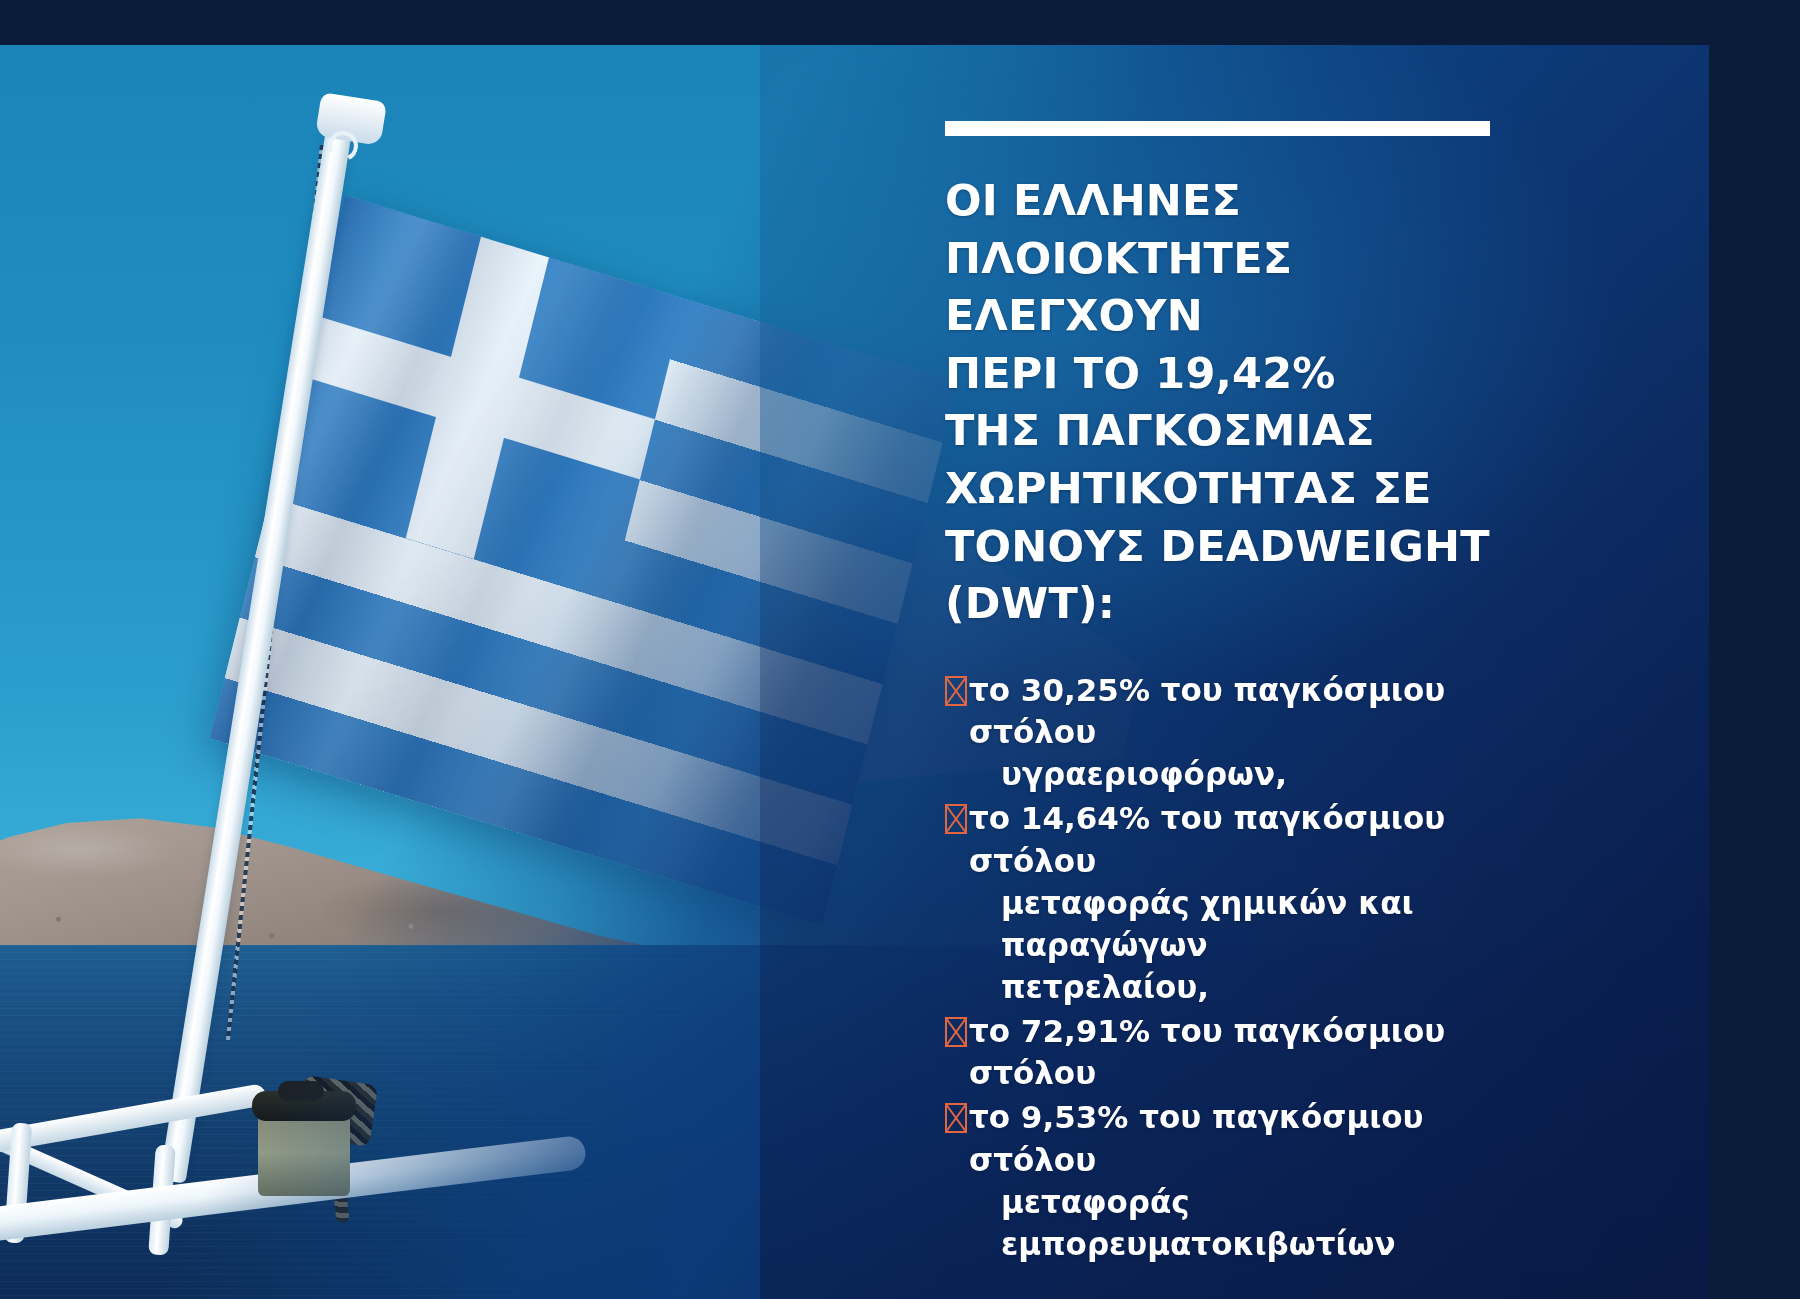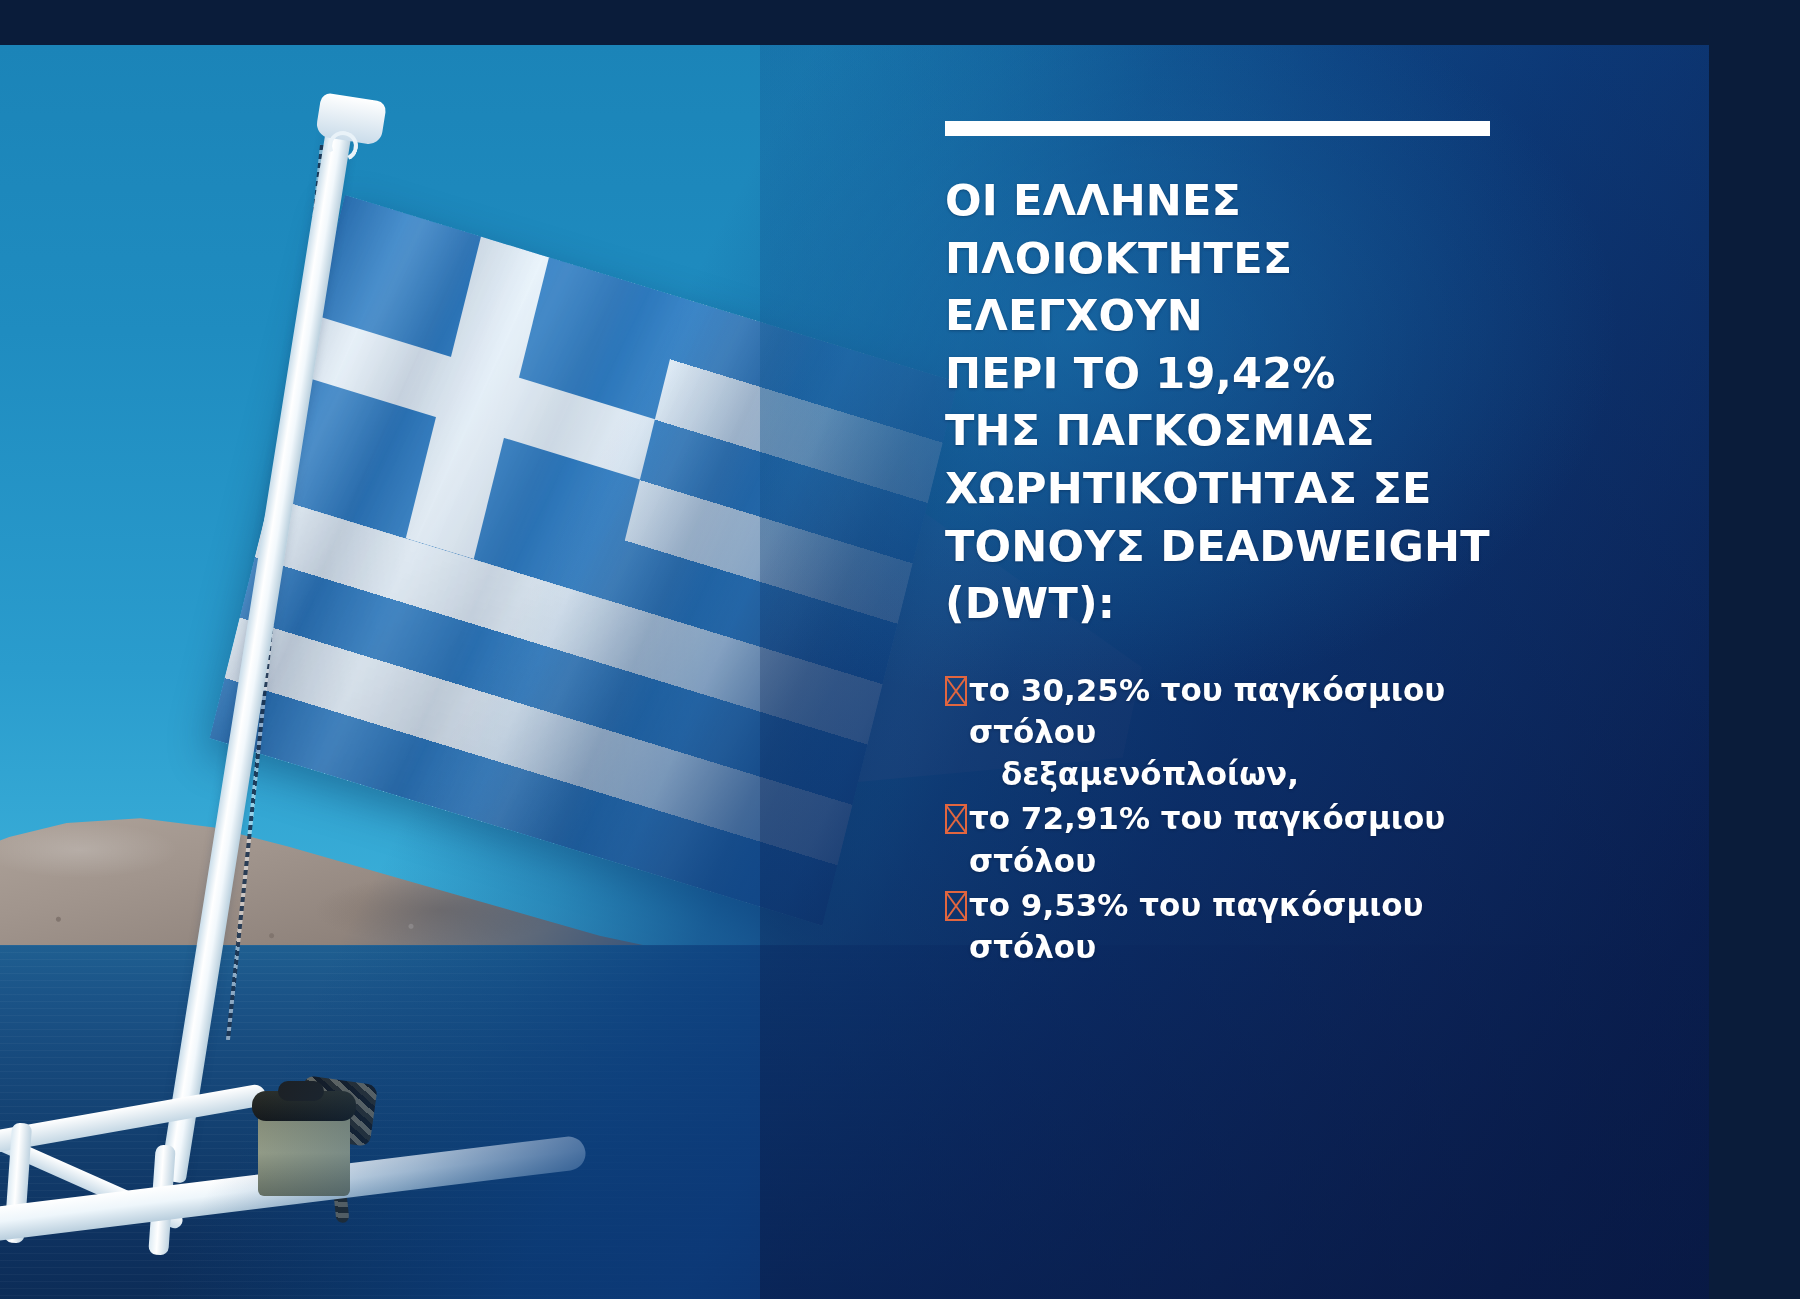--- a/index.html
+++ b/index.html
@@ -515,31 +515,36 @@
 ΠΕΡΙ ΤΟ 19,42%
 ΤΗΣ ΠΑΓΚΟΣΜΙΑΣ
 ΧΩΡΗΤΙΚΟΤΗΤΑΣ ΣΕ
 ΤΟΝΟΥΣ DEADWEIGHT
 (DWT):</h1>
 
     <ul class="bullets">
 
       <li>
         <span class="bullet-box"></span>
-        <span class="bullet-text"><span>το 30,25% του παγκόσμιου στόλου</span><span class="cont">δεξαμενόπλοίων,</span></span>
+        <span class="bullet-text"><span>το 30,25% του παγκόσμιου στόλου</span><span class="cont">υγραεριοφόρων,</span></span>
       </li>
 
+      <li>
+        <span class="bullet-box"></span>
+        <span class="bullet-text"><span>το 14,64% του παγκόσμιου στόλου</span><span class="cont">μεταφοράς χημικών και παραγώγων
+πετρελαίου,</span></span>
+      </li>
 
 
       <li>
         <span class="bullet-box"></span>
         <span class="bullet-text"><span>το 72,91% του παγκόσμιου στόλου</span></span>
       </li>
 
       <li>
         <span class="bullet-box"></span>
-        <span class="bullet-text"><span>το 9,53% του παγκόσμιου στόλου</span></span>
+        <span class="bullet-text"><span>το 9,53% του παγκόσμιου στόλου</span><span class="cont">μεταφοράς εμπορευματοκιβωτίων</span></span>
       </li>
 
     </ul>
   </div>
 
 </div>
 
 </body></html>

